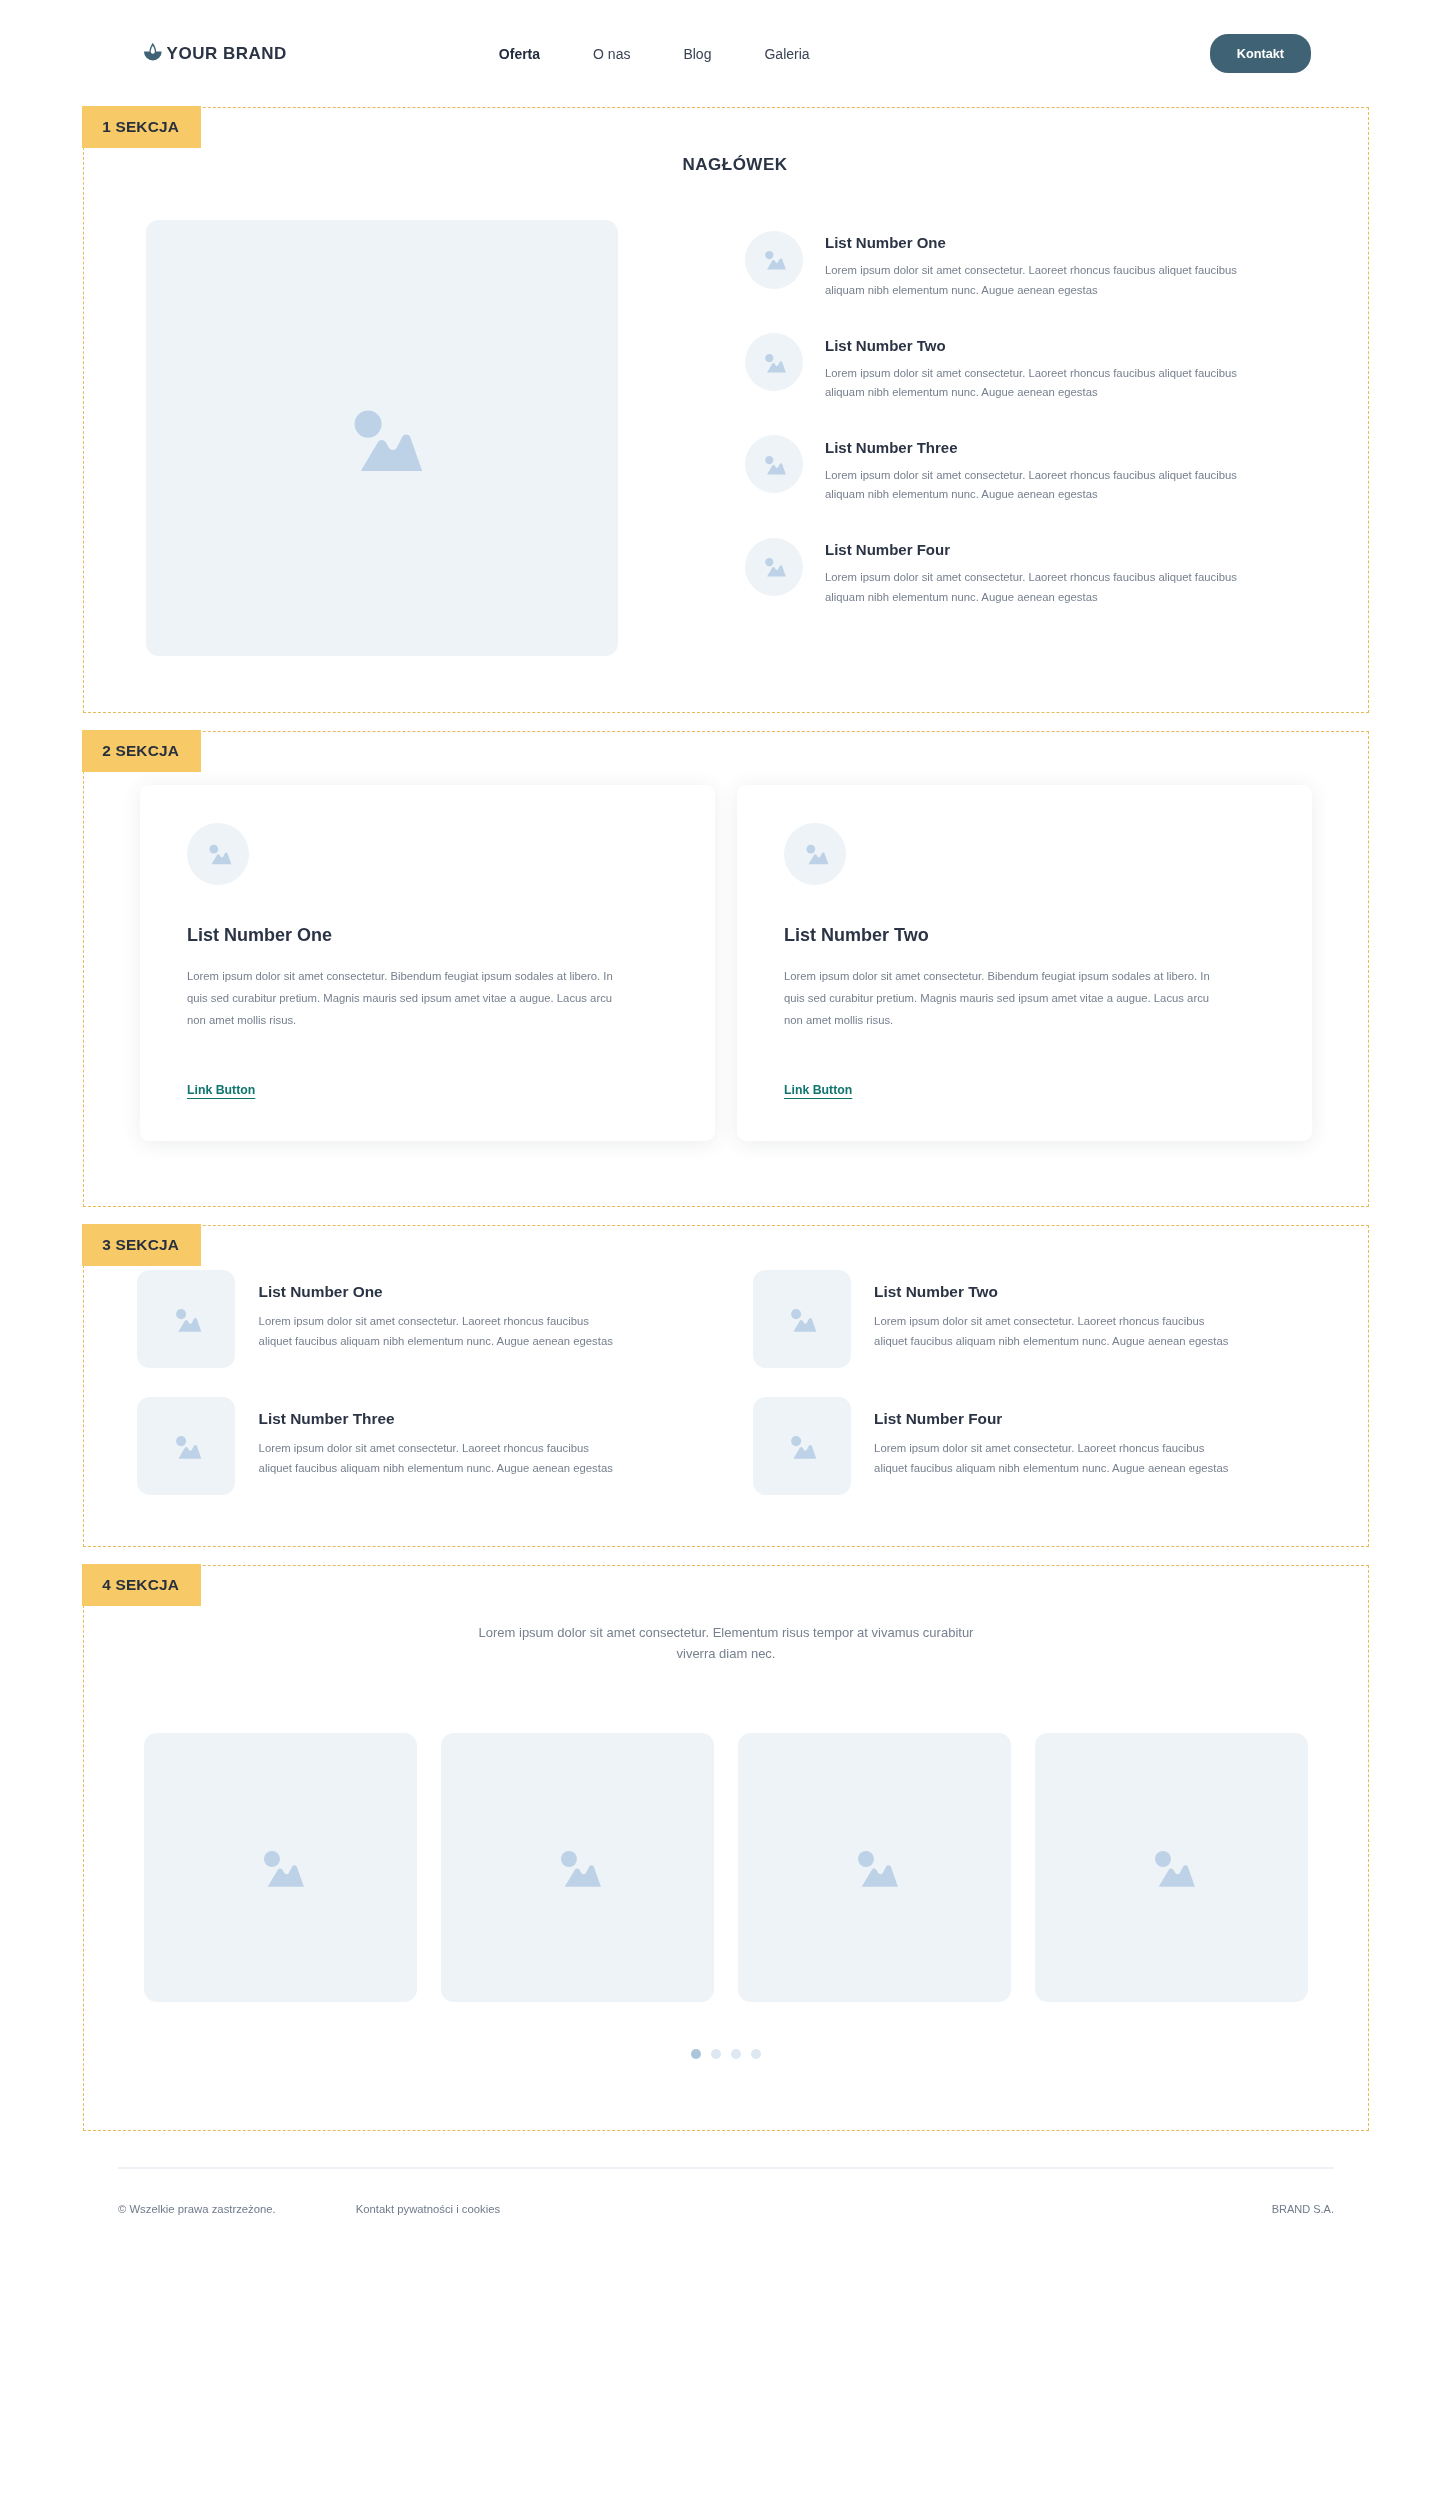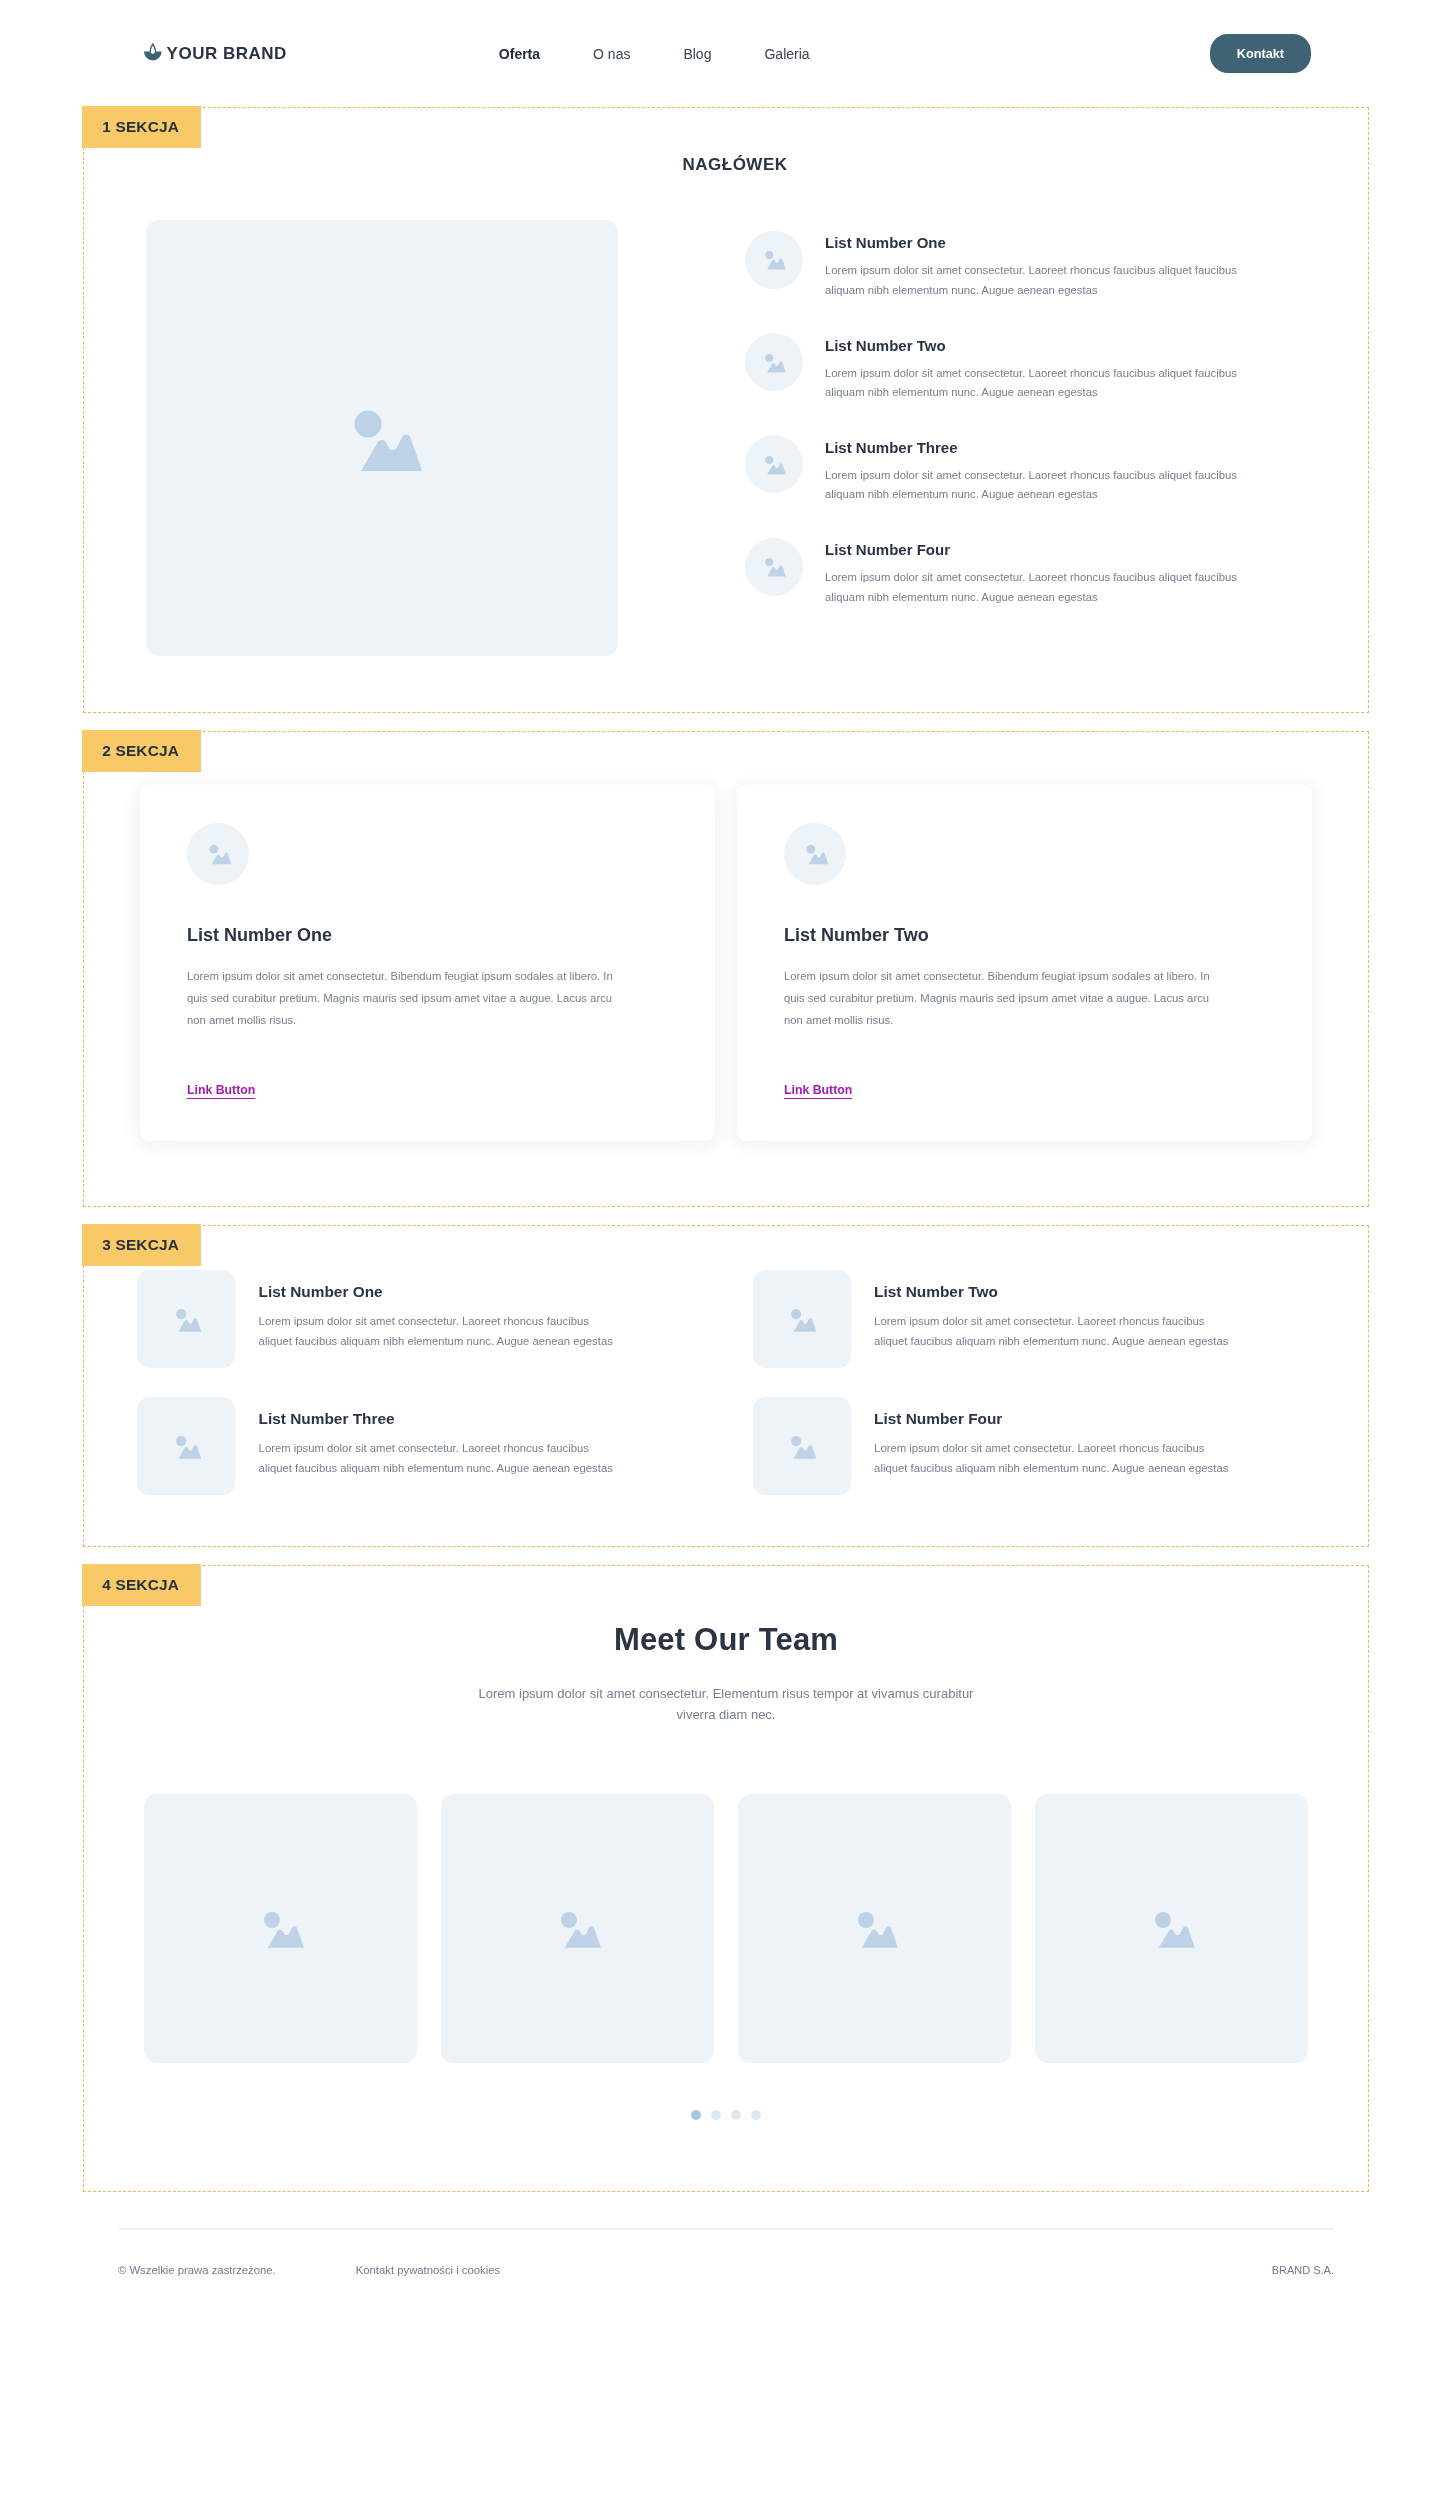--- a/index.html
+++ b/index.html
@@ -201,21 +201,21 @@
   .promo-desc {
     font-size: 11.3px;
     line-height: 1.95;
     color: #77808f;
     margin-bottom: 44px;
     max-width: 427px;
   }
   .promo-link {
     font-size: 12.3px;
     font-weight: 600;
-    color: #a21caf;
+    color: #0f766e;
     text-decoration: underline;
     text-underline-offset: 3.6px;
     cursor: pointer;
     align-self: flex-start;
     margin-top: auto;
   }
 
   
   .sec3-inner {
     padding: 44px 53px 51px 53px;
@@ -550,21 +550,20 @@
     </div>
   </div>
 </section>
 
 <div class="section-gap"></div>
 
 <section class="section-block">
   <div class="section-badge">4 SEKCJA</div>
 
   <div class="sec4-inner">
-    <h2 class="team-title">Meet Our Team</h2>
     <p class="team-sub">Lorem ipsum dolor sit amet consectetur. Elementum risus tempor at vivamus curabitur viverra diam nec.</p>
 
     <div class="team-grid">
       <div class="team-card">
         <span>
           <svg class="ph-icon" width="49" height="43" viewBox="0 0 92 80" aria-hidden="true">
             <circle cx="30" cy="24" r="15" fill="#bdd2e6"></circle>
             <path d="M22 76 L41 44 a5 5 0 0 1 8.4 0 L53 50 a5 5 0 0 0 8.6 0.4 L68 38 a5 5 0 0 1 8.6 0 L90 76 Z" fill="#bdd2e6"></path>
           </svg>
         </span>

